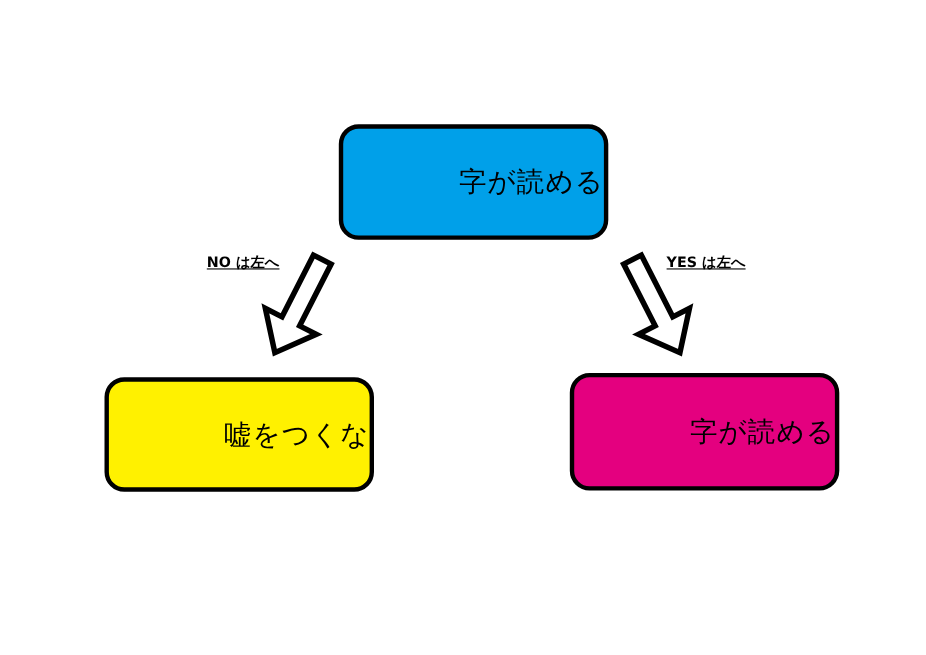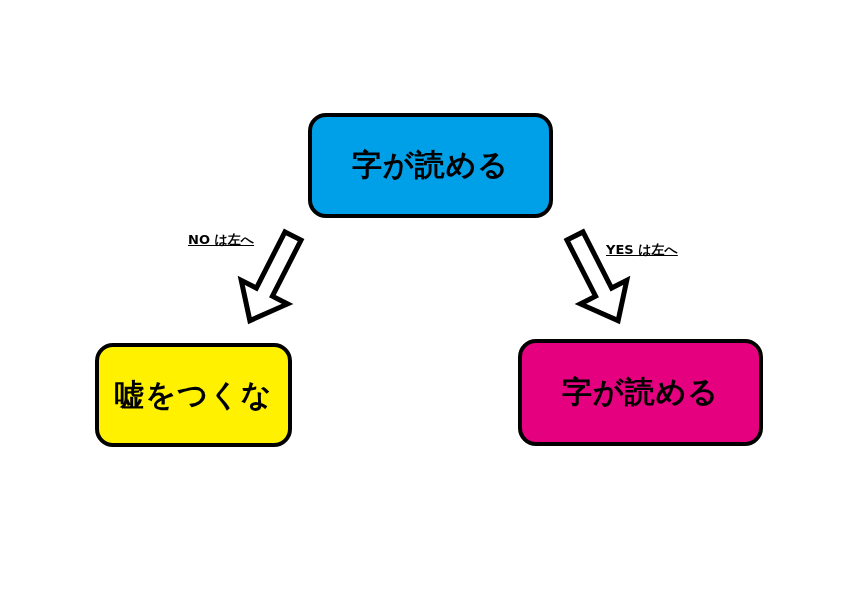--- a/index.html
+++ b/index.html
@@ -15,29 +15,29 @@
     overflow: hidden;
     font-family: "DejaVu Sans", "Liberation Sans", sans-serif;
   }
   .node {
     position: absolute;
     box-sizing: border-box;
     border: 4px solid #000;
     border-radius: 18px;
     display: flex;
     align-items: center;
-    justify-content: center;
-    font-size: 30px;
-    font-weight: bold;
+    justify-content: flex-end;
+    font-size: 25px;
+    font-weight: normal;
     color: #000;
     letter-spacing: 1px;
     white-space: nowrap;
   }
   .node-root  { left: 308px; top: 113px; width: 245px; height: 105px; }
-  .node-left  { left:  95px; top: 343px; width: 197px; height: 104px; }
+  .node-left  { left:  95px; top: 343px; width: 245px; height: 104px; }
   .node-right { left: 518px; top: 339px; width: 245px; height: 107px; }
 
   .branch-label {
     position: absolute;
     font-size: 13px;
     font-weight: bold;
     color: #000;
     line-height: 17px;
     white-space: nowrap;
     text-decoration: underline;
@@ -63,21 +63,21 @@
 <body>
 
 <div class="canvas">
 
   <div class="node node-root" style="background-color: rgb(0, 160, 233); border-color: rgb(0, 0, 0); color: rgb(0, 0, 0);">
     <span>字が読める</span>
   </div>
 
   <div class="branch-label label-no" style="color: rgb(0, 0, 0);">NO は左へ</div>
 
-  <div class="branch-label label-yes" style="color: rgb(0, 0, 0); margin-top: 10px;">YES は左へ</div>
+  <div class="branch-label label-yes" style="color: rgb(0, 0, 0);">YES は左へ</div>
 
   <svg class="arrows-layer" viewBox="0 0 842 595">
     <g transform="translate(293,236) rotate(27)">
       <polygon class="arrow-shape" points="-9,0 9,0 9,63 26,63 0,95 -26,63 -9,63" style="fill: rgb(255, 255, 255); stroke: rgb(0, 0, 0);"></polygon>
     </g>
     <g transform="translate(575,236) rotate(-27)">
       <polygon class="arrow-shape" points="-9,0 9,0 9,63 26,63 0,95 -26,63 -9,63" style="fill: rgb(255, 255, 255); stroke: rgb(0, 0, 0);"></polygon>
     </g>
   </svg>
 

